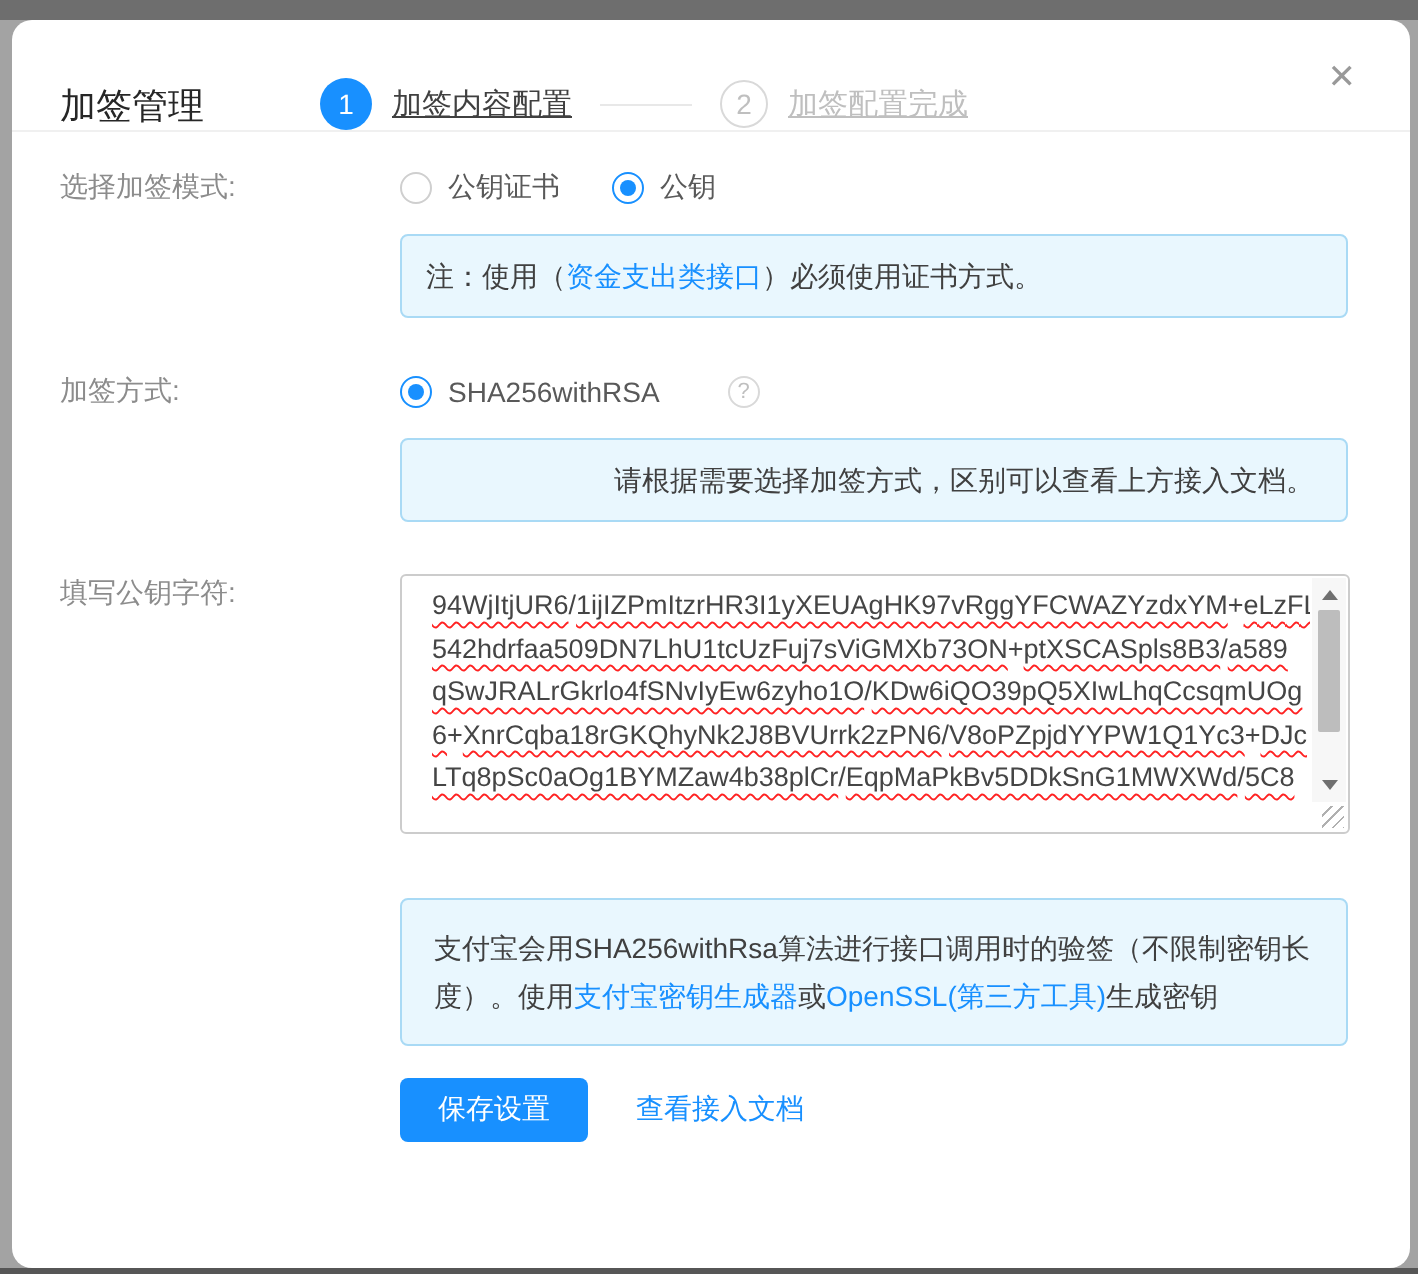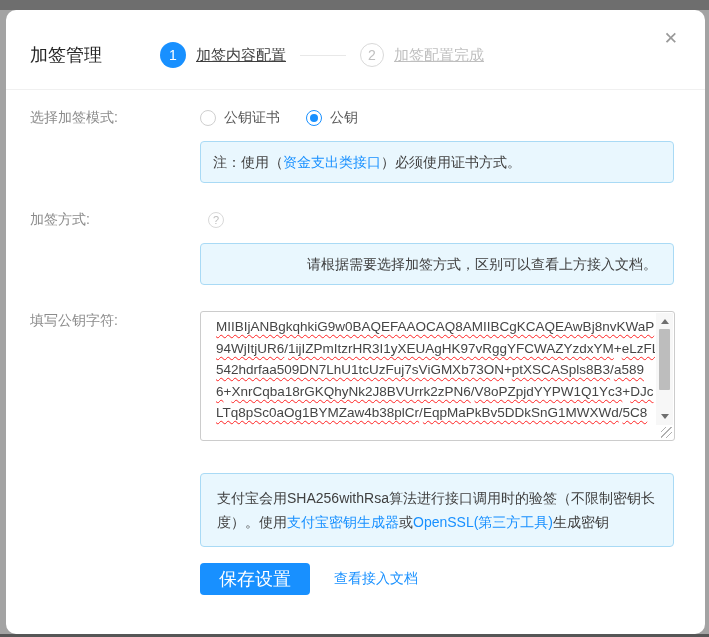--- a/index.html
+++ b/index.html
@@ -13,21 +13,21 @@
   .backdrop-top { position:absolute; top:0; left:0; right:0; height:10px; background:#6e6e6e; }
   .backdrop-bottom { position:absolute; bottom:0; left:0; right:0; height:3px; background:#565656; }
 
   .dialog {
     position:absolute; left:6px; right:4px; top:10px; bottom:3px;
     background:#ffffff; border-radius:10px; overflow:hidden;
   }
 
   
   .dialog-header {
-    height:80px; display:flex; align-items:center;
+    height:56px; display:flex; align-items:flex-end;
     padding:11px 30px 0 24px; border-bottom:1px solid #f0f0f0; position:relative;
   }
   .dialog-title { font-size:18px; font-weight:400; color:#262626; margin-right:58px; }
   .steps { display:flex; align-items:center; }
   .step { display:flex; align-items:center; }
   .step-circle {
     width:26px; height:26px; border-radius:50%;
     display:flex; align-items:center; justify-content:center; font-size:14px;
   }
   .step.active .step-circle { background:#1890ff; color:#fff; }
@@ -99,21 +99,21 @@
   .tri-down { width:0; height:0; border-left:4px solid transparent; border-right:4px solid transparent; border-top:5px solid #6f6f6f; }
   .sb-thumb { position:absolute; left:3px; top:16px; width:11px; height:61px; background:#bdbdbd; border-radius:1px; cursor:pointer; }
   .resize-grip {
     position:absolute; right:2px; bottom:2px; width:11px; height:11px; cursor:nwse-resize;
     background:repeating-linear-gradient(135deg, transparent 0 3px, #b0b0b0 3px 4px);
   }
 
   .actions { display:flex; align-items:center; margin-left:170px; margin-top:16px; }
   .save-btn {
     background:#1890ff; color:#fff; border:none; border-radius:4px;
-    font-size:18px; height:32px; padding:0 19px; cursor:pointer;
+    font-size:14px; height:32px; padding:0 19px; cursor:pointer;
     font-family:"Liberation Sans", sans-serif;
   }
   .docs-link { margin-left:24px; font-size:14px; }
 </style>
 </head>
 <body>
 
 <div class="backdrop-top"></div>
 <div class="backdrop-bottom"></div>
 
@@ -151,35 +151,39 @@
       </div>
     </div>
 
     <div class="note note-1">
       <span>注：使用（</span><a class="link">资金支出类接口</a><span>）必须使用证书方式。</span>
     </div>
 
     <div class="form-row row-2">
       <div class="form-label">加签方式:</div>
       <div class="sha-option">
+        <label class="radio">
+          <span class="radio-dot checked"></span>
+          <span class="radio-text">SHA256withRSA</span>
+        </label>
         <span class="help-icon">?</span>
       </div>
     </div>
 
     <div class="note note-2">
       <span>请根据需要选择加签方式，区别可以查看上方接入文档。</span>
     </div>
 
     <div class="form-row row-3">
       <div class="form-label">填写公钥字符:</div>
       <div class="key-box">
         <div class="key-content">
-            <div><span class="misspelled">MIIBIjANBgkqhkiG9w0BAQEFAAOCAQ8AMIIBCgKCAQEAwBj8nvKWaP</span></div>
             <div><span class="misspelled">94WjItjUR6</span><span>/</span><span class="misspelled">1ijIZPmItzrHR3I1yXEUAgHK97vRggYFCWAZYzdxYM</span><span>+</span><span class="misspelled">eLzFL</span></div>
             <div><span class="misspelled">542hdrfaa509DN7LhU1tcUzFuj7sViGMXb73ON</span><span>+</span><span class="misspelled">ptXSCASpls8B3</span><span>/</span><span class="misspelled">a589</span></div>
+            <div><span class="misspelled">qSwJRALrGkrlo4fSNvIyEw6zyho1O</span><span>/</span><span class="misspelled">KDw6iQO39pQ5XIwLhqCcsqmUOg</span></div>
             <div><span class="misspelled">6</span><span>+</span><span class="misspelled">XnrCqba18rGKQhyNk2J8BVUrrk2zPN6</span><span>/</span><span class="misspelled">V8oPZpjdYYPW1Q1Yc3</span><span>+</span><span class="misspelled">DJc</span></div>
             <div><span class="misspelled">LTq8pSc0aOg1BYMZaw4b38plCr</span><span>/</span><span class="misspelled">EqpMaPkBv5DDkSnG1MWXWd</span><span>/</span><span class="misspelled">5C8</span></div>
           </div>
         <div class="key-scrollbar">
           <div class="sb-arrow up">
               <span class="tri-up"></span>
             </div>
           <div class="sb-thumb"></div>
           <div class="sb-arrow down">
               <span class="tri-down"></span>

